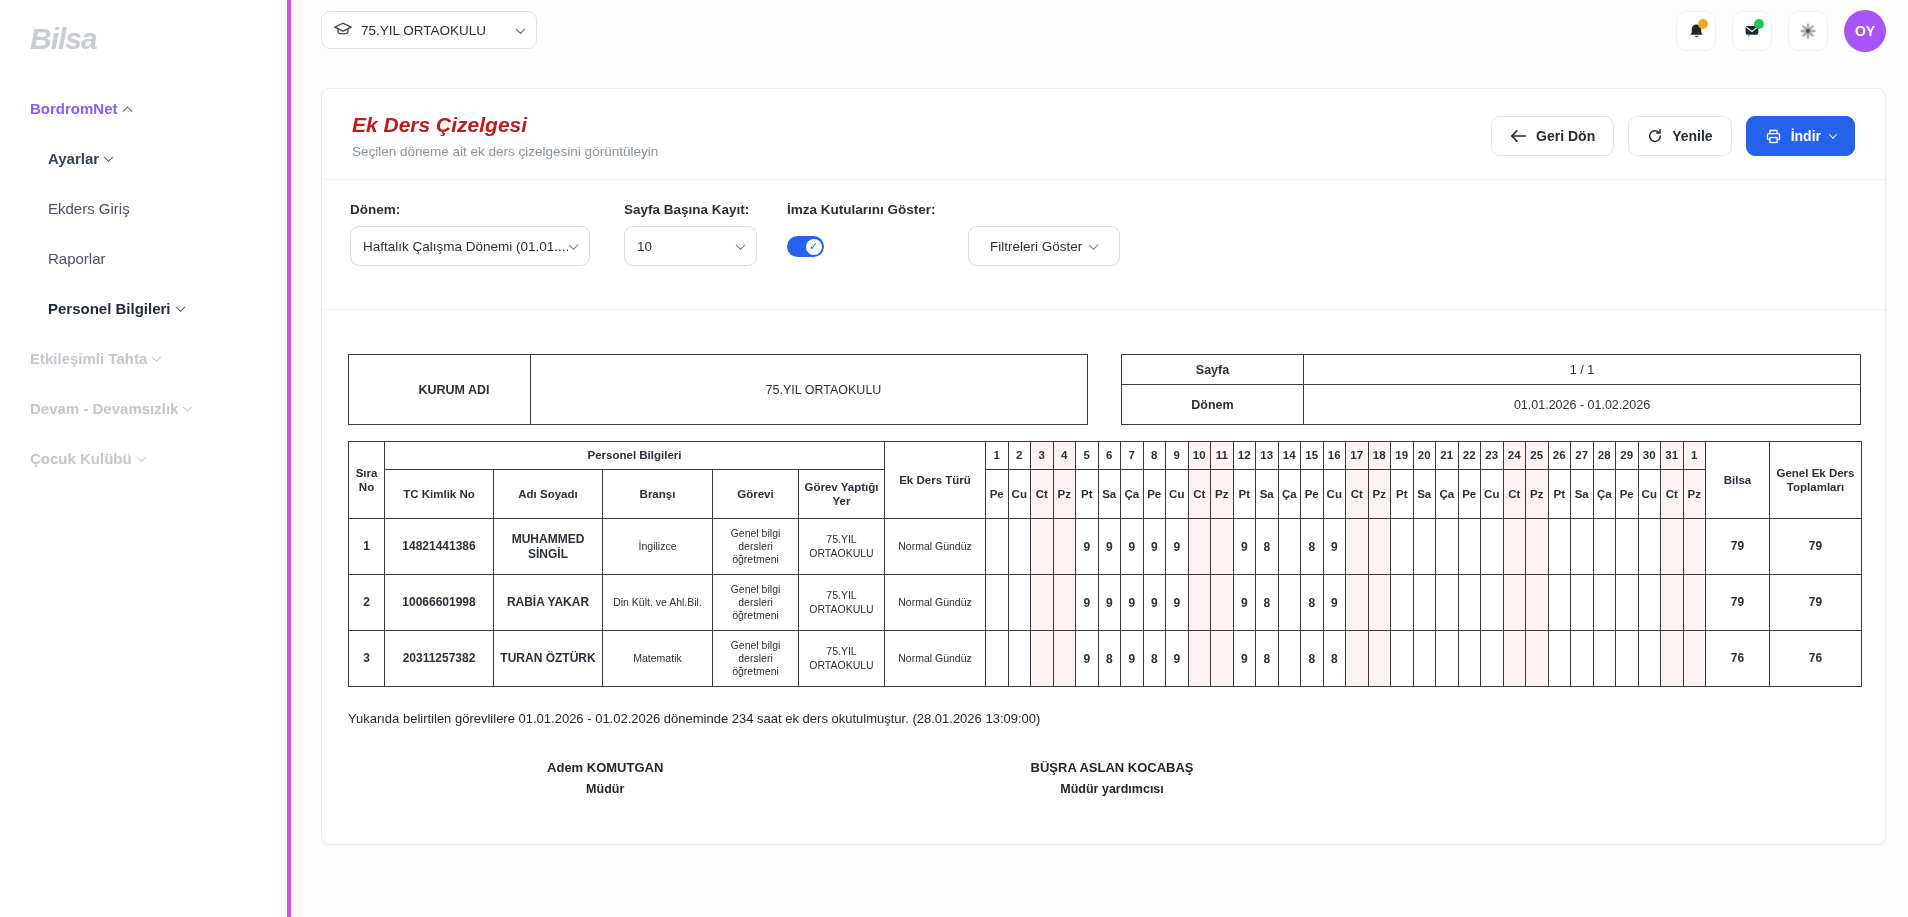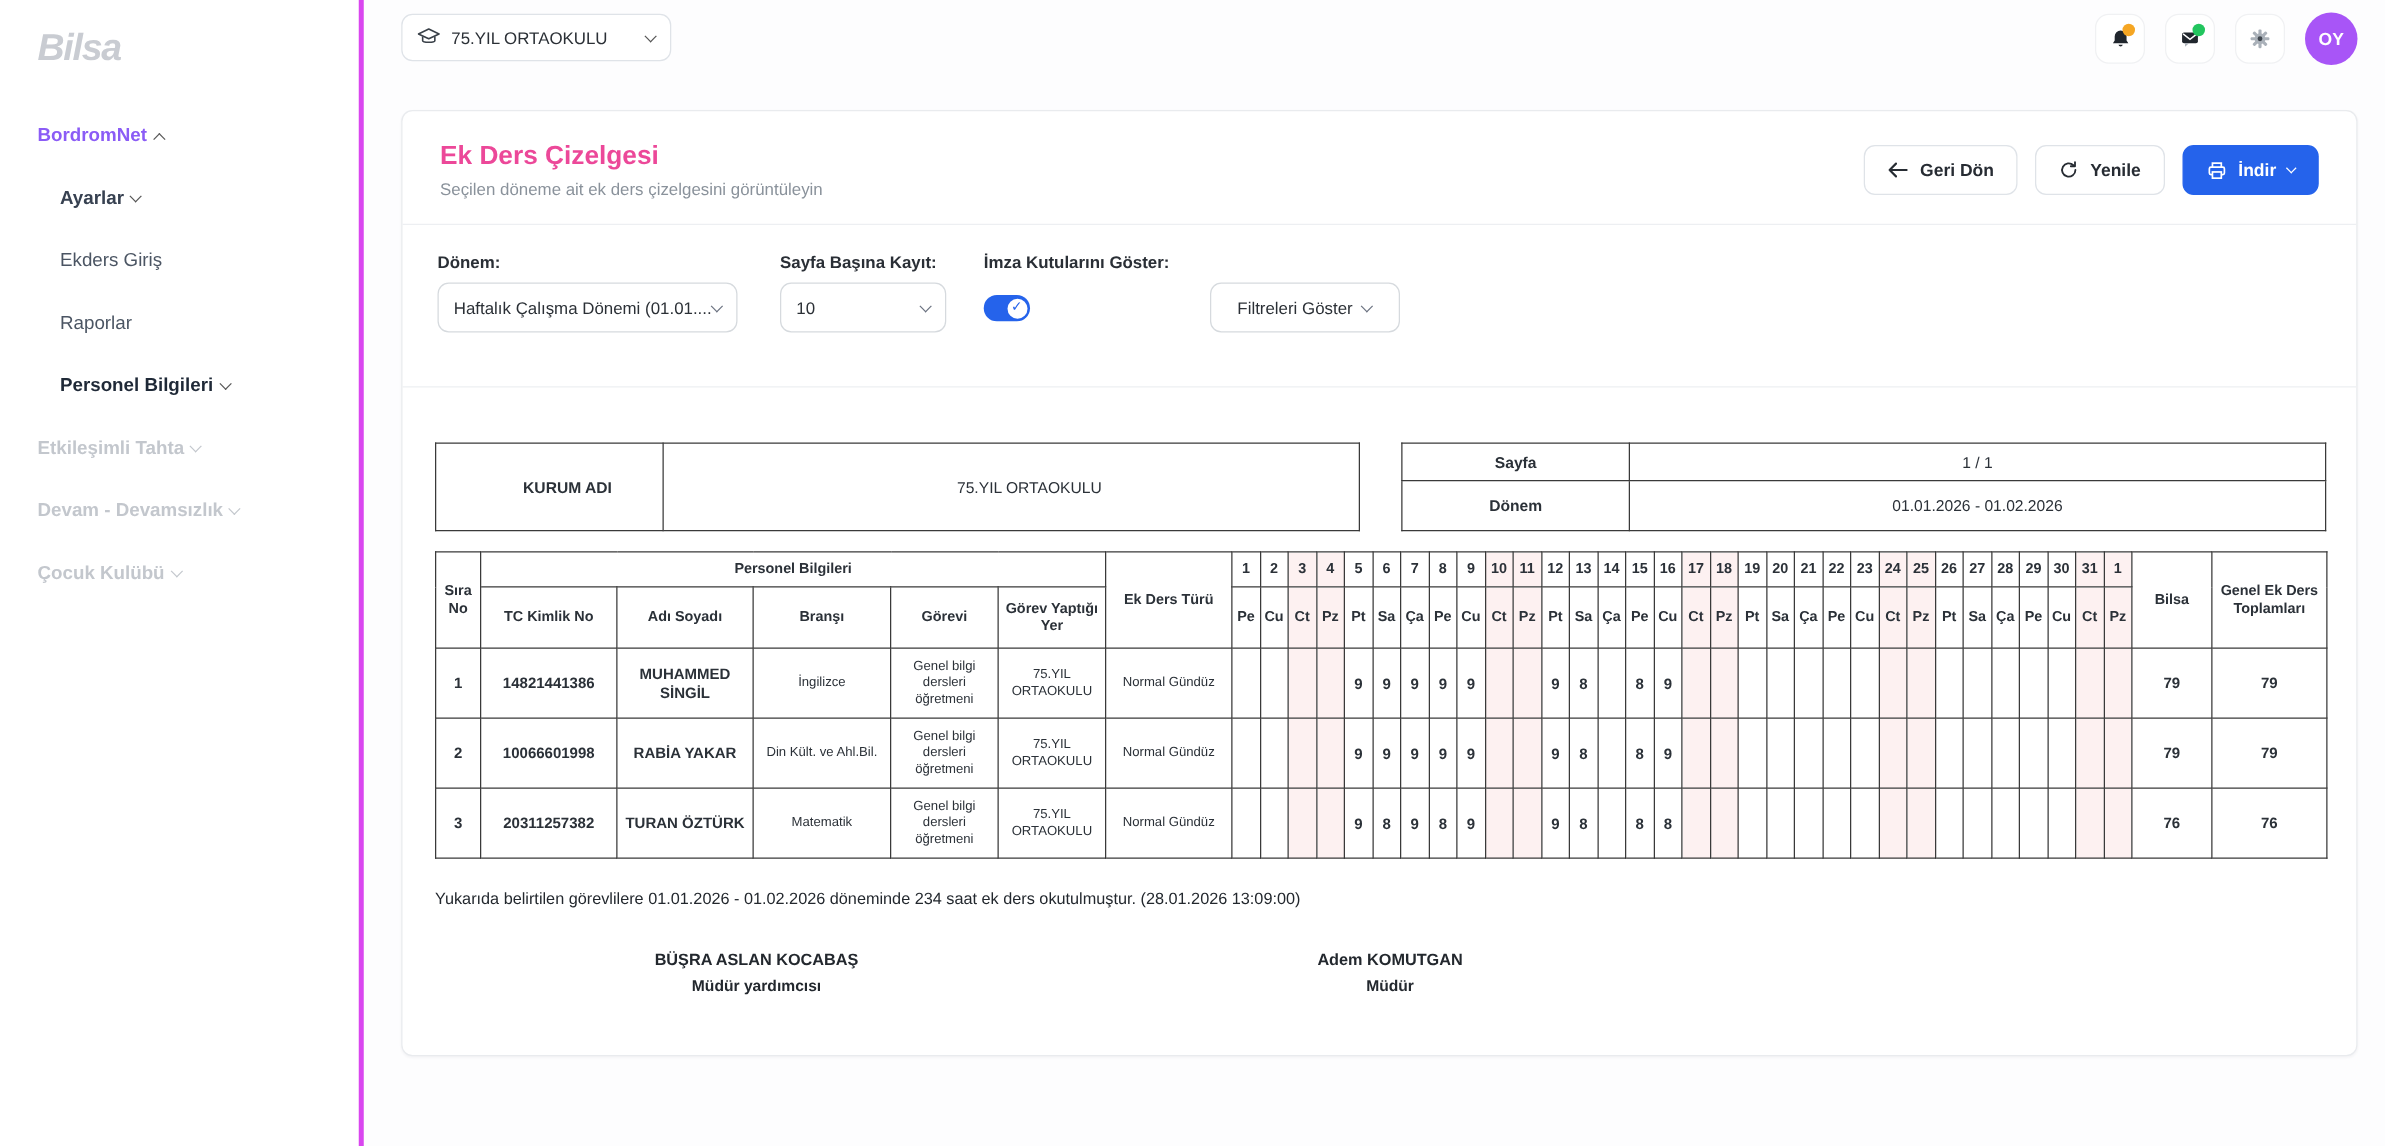--- a/index.html
+++ b/index.html
@@ -31,21 +31,21 @@
   .school-select{position:absolute;left:30px;top:11px;width:216px;height:38px;border:1px solid #dfe3e8;border-radius:9px;background:#fff;display:flex;align-items:center;gap:9px;padding:0 12px;font-size:13.5px;color:#2b3036;cursor:pointer;}
   .school-select .chev{margin-left:auto;}
   .top-icons{position:absolute;right:22px;top:10px;display:flex;align-items:center;gap:16px;}
   .icon-btn{width:40px;height:40px;border:1px solid #f0f1f3;border-radius:11px;background:#fff;display:flex;align-items:center;justify-content:center;position:relative;cursor:pointer;}
   .badge{position:absolute;width:10px;height:10px;border-radius:50%;top:7px;right:7px;}
   .avatar{width:42px;height:42px;border-radius:50%;background:var(--avatar-bg);color:#fff;font-size:14px;font-weight:700;display:flex;align-items:center;justify-content:center;cursor:pointer;}
 
   
   .card{margin:28px 22px 0 30px;background:#fff;border:1px solid #e9ebee;border-radius:9px;box-shadow:0 1px 2px rgba(20,30,50,.04);height:757px;}
   .card-header{display:flex;align-items:center;justify-content:space-between;padding:24px 30px 20px 30px;border-bottom:1px solid #edeff2;}
-  .card-title{font-size:21px;font-weight:700;color:#ec4899;margin-bottom:7px;}
+  .card-title{font-size:21px;font-weight:700;color:#b91c1c;margin-bottom:7px;font-style:italic;}
   .card-subtitle{font-size:13.5px;color:#8a929b;}
   .header-actions{display:flex;gap:14px;}
   .btn{height:40px;border-radius:9px;display:inline-flex;align-items:center;gap:9px;font-size:14px;padding:0 18px;cursor:pointer;background:#fff;border:1px solid #dfe3e8;color:#272c33;font-weight:600;}
   .btn.primary{background:var(--accent);border-color:var(--accent);color:#fff;}
   .btn .chev{border-color:#fff;width:6px;height:6px;}
 
   
   .filters{display:flex;padding:22px 28px 0 28px;height:130px;border-bottom:1px solid #edeff2;}
   .f-group{display:flex;flex-direction:column;}
   .f-label{font-size:13.5px;font-weight:600;color:#2a2f36;margin-bottom:9px;}
@@ -519,24 +519,24 @@
               <td class="cell b">76</td>
               <td class="cell b">76</td>
             </tr>
           </tbody>
         </table>
 
       <div class="note">Yukarıda belirtilen görevlilere 01.01.2026 - 01.02.2026 döneminde 234 saat ek ders okutulmuştur. (28.01.2026 13:09:00)</div>
 
       <div class="sign-row">
         <div class="sign">
+          <div class="s-name">Adem KOMUTGAN</div>
+          <div class="s-title">Müdür</div>
+        </div>
+        <div class="sign">
           <div class="s-name">BÜŞRA ASLAN KOCABAŞ</div>
           <div class="s-title">Müdür yardımcısı</div>
         </div>
-        <div class="sign">
-          <div class="s-name">Adem KOMUTGAN</div>
-          <div class="s-title">Müdür</div>
-        </div>
         <div></div>
       </div>
     </div>
   </div>
 </div>
 
 </body></html>

